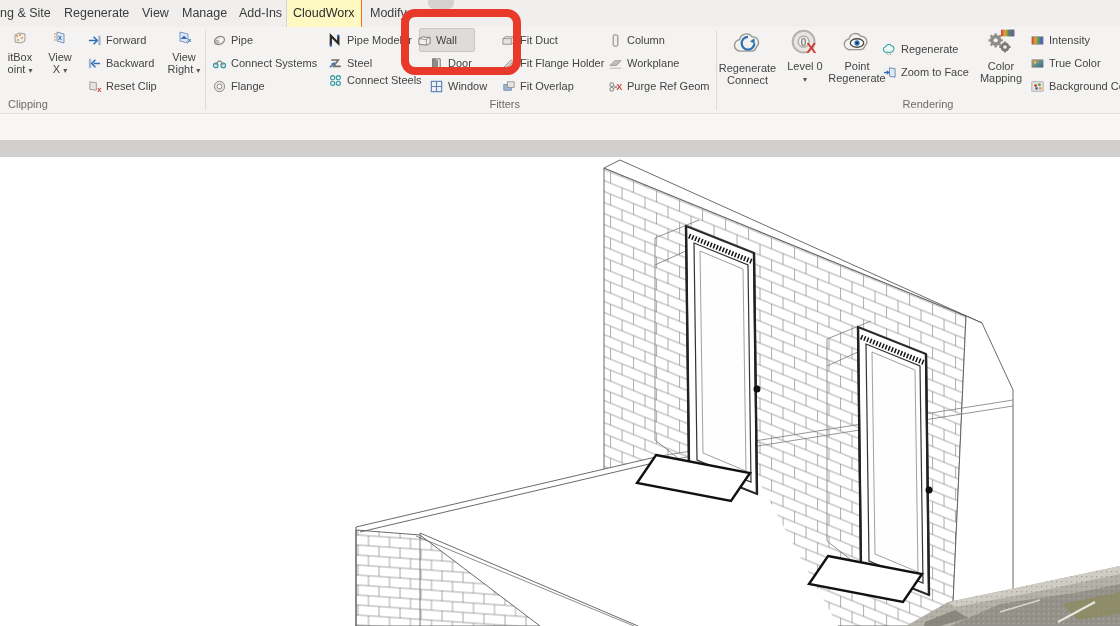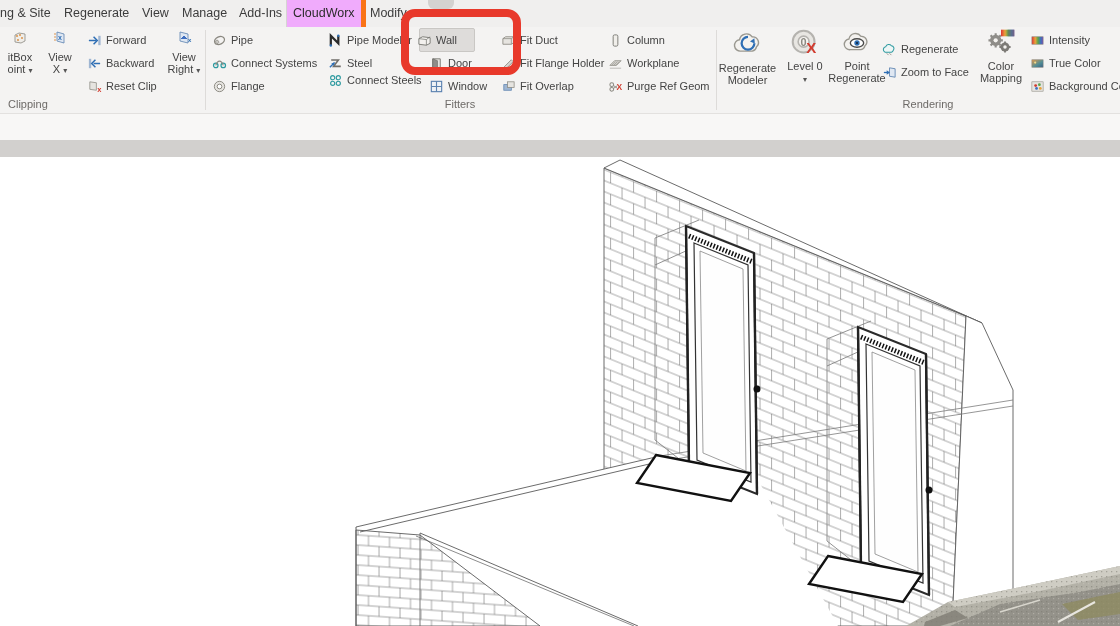--- a/index.html
+++ b/index.html
@@ -4,21 +4,21 @@
 <style>
   html,body{margin:0;padding:0;}
   body{width:1120px;height:626px;overflow:hidden;position:relative;
        font-family:"Liberation Sans","DejaVu Sans",sans-serif;background:#fff;
        -webkit-font-smoothing:antialiased;}
   .abs{position:absolute;}
   
   #tabbar{left:0;top:0;width:1120px;height:27px;background:#f0efee;border-bottom:1px solid #dcdad8;}
   .tab{position:absolute;top:0;height:27px;line-height:27px;font-size:12.5px;color:#3c3c3c;
        padding:0 6px;white-space:nowrap;}
-  .tab.active{background:#f0abfc;border-left:1px solid #d6d4d2;border-right:5px solid #f97316;color:#2b2b2b;}
+  .tab.active{background:#fef9c3;border-left:1px solid #d6d4d2;border-right:1px solid #f97316;color:#2b2b2b;}
   
   #ribbon{left:0;top:27px;width:1120px;height:86px;background:#f4f3f2;border-bottom:1px solid #e3e1df;}
   .vsep{position:absolute;top:3px;width:1px;height:80px;background:#dddbd9;}
   .sbtn{position:absolute;height:18px;display:flex;align-items:center;gap:4px;font-size:11px;color:#444;white-space:nowrap;}
   .bigbtn{position:absolute;text-align:center;font-size:11px;color:#444;}
   .bigbtn .l1,.bigbtn .l2{line-height:12px;}
   .grouplabel{position:absolute;top:71px;font-size:11px;color:#6d6a67;}
   .caret{font-size:8px;color:#555;}
   .ic{display:inline-flex;width:16px;height:16px;align-items:center;justify-content:center;flex:none;}
   .chip{position:absolute;background:#dedcda;border:1px solid #c9c7c4;border-radius:2px;}
@@ -276,32 +276,32 @@
           <circle cx="4" cy="6" r="2" fill="none" stroke="#8a8880" stroke-width="1.1"></circle>
           <circle cx="4" cy="11" r="2" fill="none" stroke="#8a8880" stroke-width="1.1"></circle>
           <path d="M6 7l4 3M6 10l4-3" stroke="#8a8880" stroke-width="1"></path>
           <text x="9" y="12" font-size="9" font-weight="bold" fill="#d23b2f">X</text>
         </svg>
     </span>
     <span>Purge Ref Geom</span>
   </div>
 
   <div class="vsep" style="left:716px"></div>
-  <div class="grouplabel" style="left:400px;width:120px;text-align:center">Fitters</div>
+  <div class="grouplabel" style="left:400px;width:120px;text-align:right">Fitters</div>
 
   <div class="bigbtn" style="left:700px;top:1px;width:95px">
     <span class="ic" style="width:34px;height:32px">
       <svg width="34" height="32" viewBox="0 0 24 22">
           <path d="M7 16a4 4 0 01-1-8 5 5 0 019-2 4 4 0 013 7 4 4 0 01-3 3z" fill="#f4f2ef" stroke="#9a9890" stroke-width="1"></path>
           <path d="M12 6a4.5 4.5 0 104.5 4.5" fill="none" stroke="#2f6fb5" stroke-width="1.6"></path>
           <path d="M16.5 7l.3 3.7-3.4-1.4z" fill="#2f6fb5"></path>
         </svg>
     </span>
     <div class="l1">Regenerate</div>
-    <div class="l2">Modeler</div>
+    <div class="l2">Connect</div>
   </div>
 
   <div class="bigbtn" style="left:778px;top:1px;width:54px">
     <span class="ic" style="width:30px;height:30px">
       <svg width="30" height="30" viewBox="0 0 22 22">
           <circle cx="10" cy="10" r="8" fill="#e8e6e2" stroke="#b5b3af" stroke-width="1.5"></circle>
           <circle cx="10" cy="10" r="4" fill="#f6f4f1" stroke="#b5b3af" stroke-width="1.2"></circle>
           <text x="10" y="13" font-size="8" fill="#8a8880" text-anchor="middle" font-weight="bold">0</text>
           <text x="12" y="18" font-size="11" font-weight="bold" fill="#d23b2f">X</text>
         </svg>

